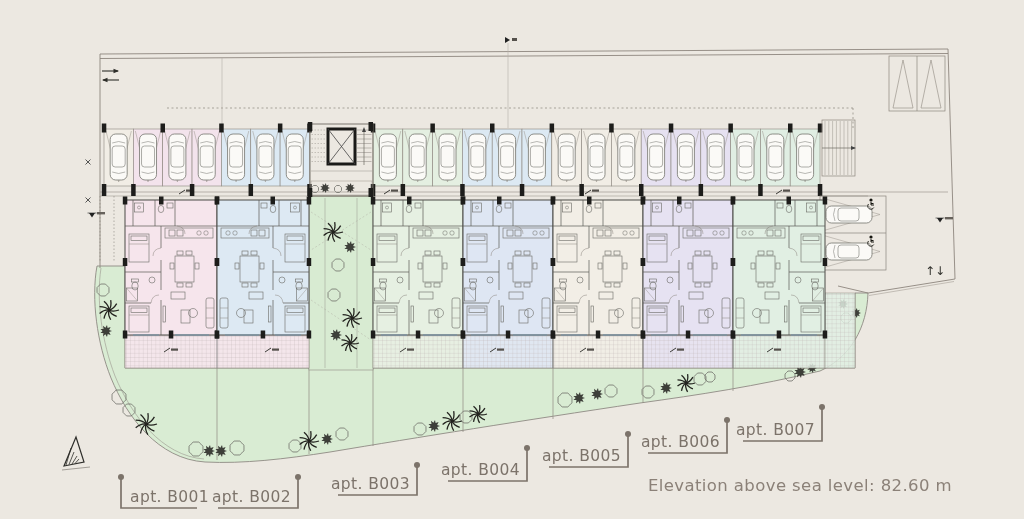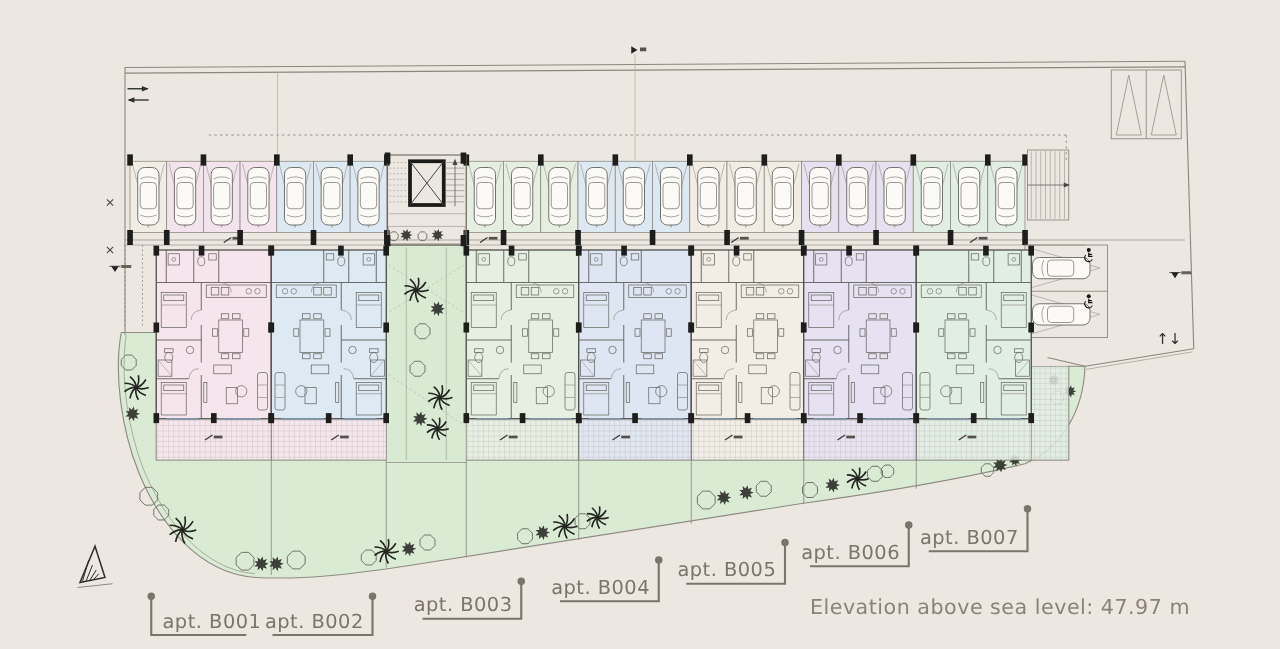--- a/index.html
+++ b/index.html
@@ -1124,14 +1124,14 @@
       </g>
       <g>
         <polygon points="64,466 84,462 76,437" fill="none" stroke="#2e2e2a" stroke-width="1.2"></polygon>
         <line x1="66" y1="465" x2="71" y2="448" stroke="#2e2e2a" stroke-width="0.8"></line>
         <line x1="69" y1="464.5" x2="74" y2="452" stroke="#2e2e2a" stroke-width="0.8"></line>
         <line x1="72" y1="464" x2="77" y2="456" stroke="#2e2e2a" stroke-width="0.8"></line>
         <line x1="75" y1="463.5" x2="79" y2="459" stroke="#2e2e2a" stroke-width="0.8"></line>
         <line x1="62" y1="470" x2="90" y2="467" stroke="#6f6a63" stroke-width="0.6"></line>
       </g>
     </svg>
-  <div class="note">Elevation above sea level: 47.97 m</div>
+  <div class="note">Elevation above sea level: 82.60 m</div>
 </div>
 
 </body></html>

